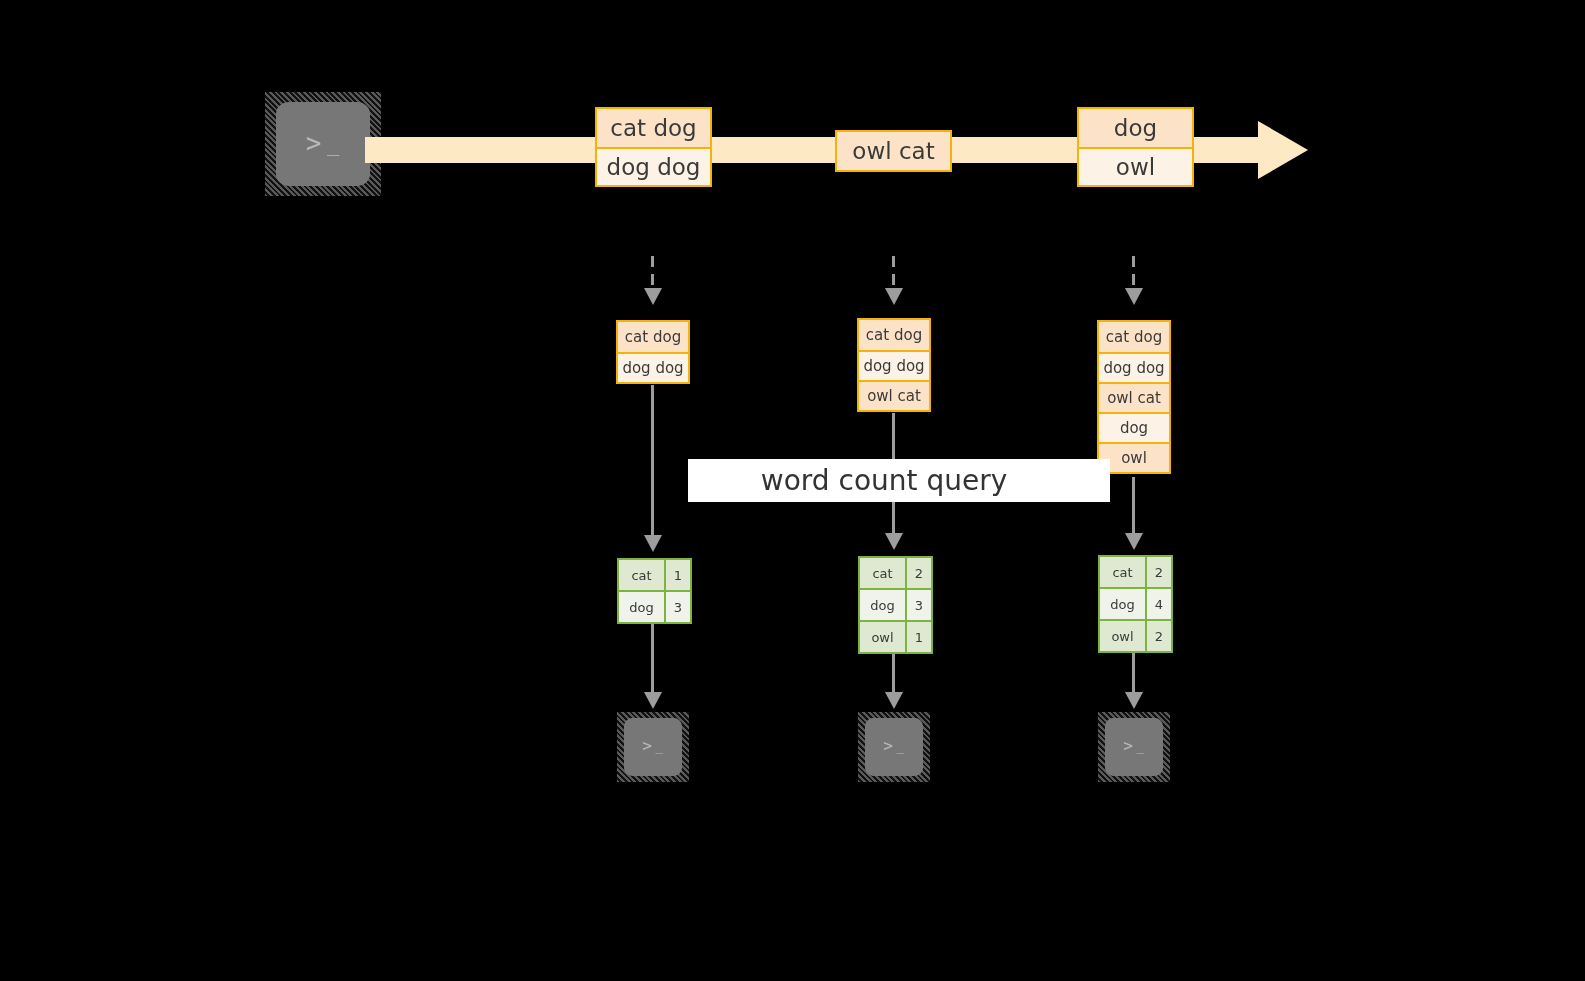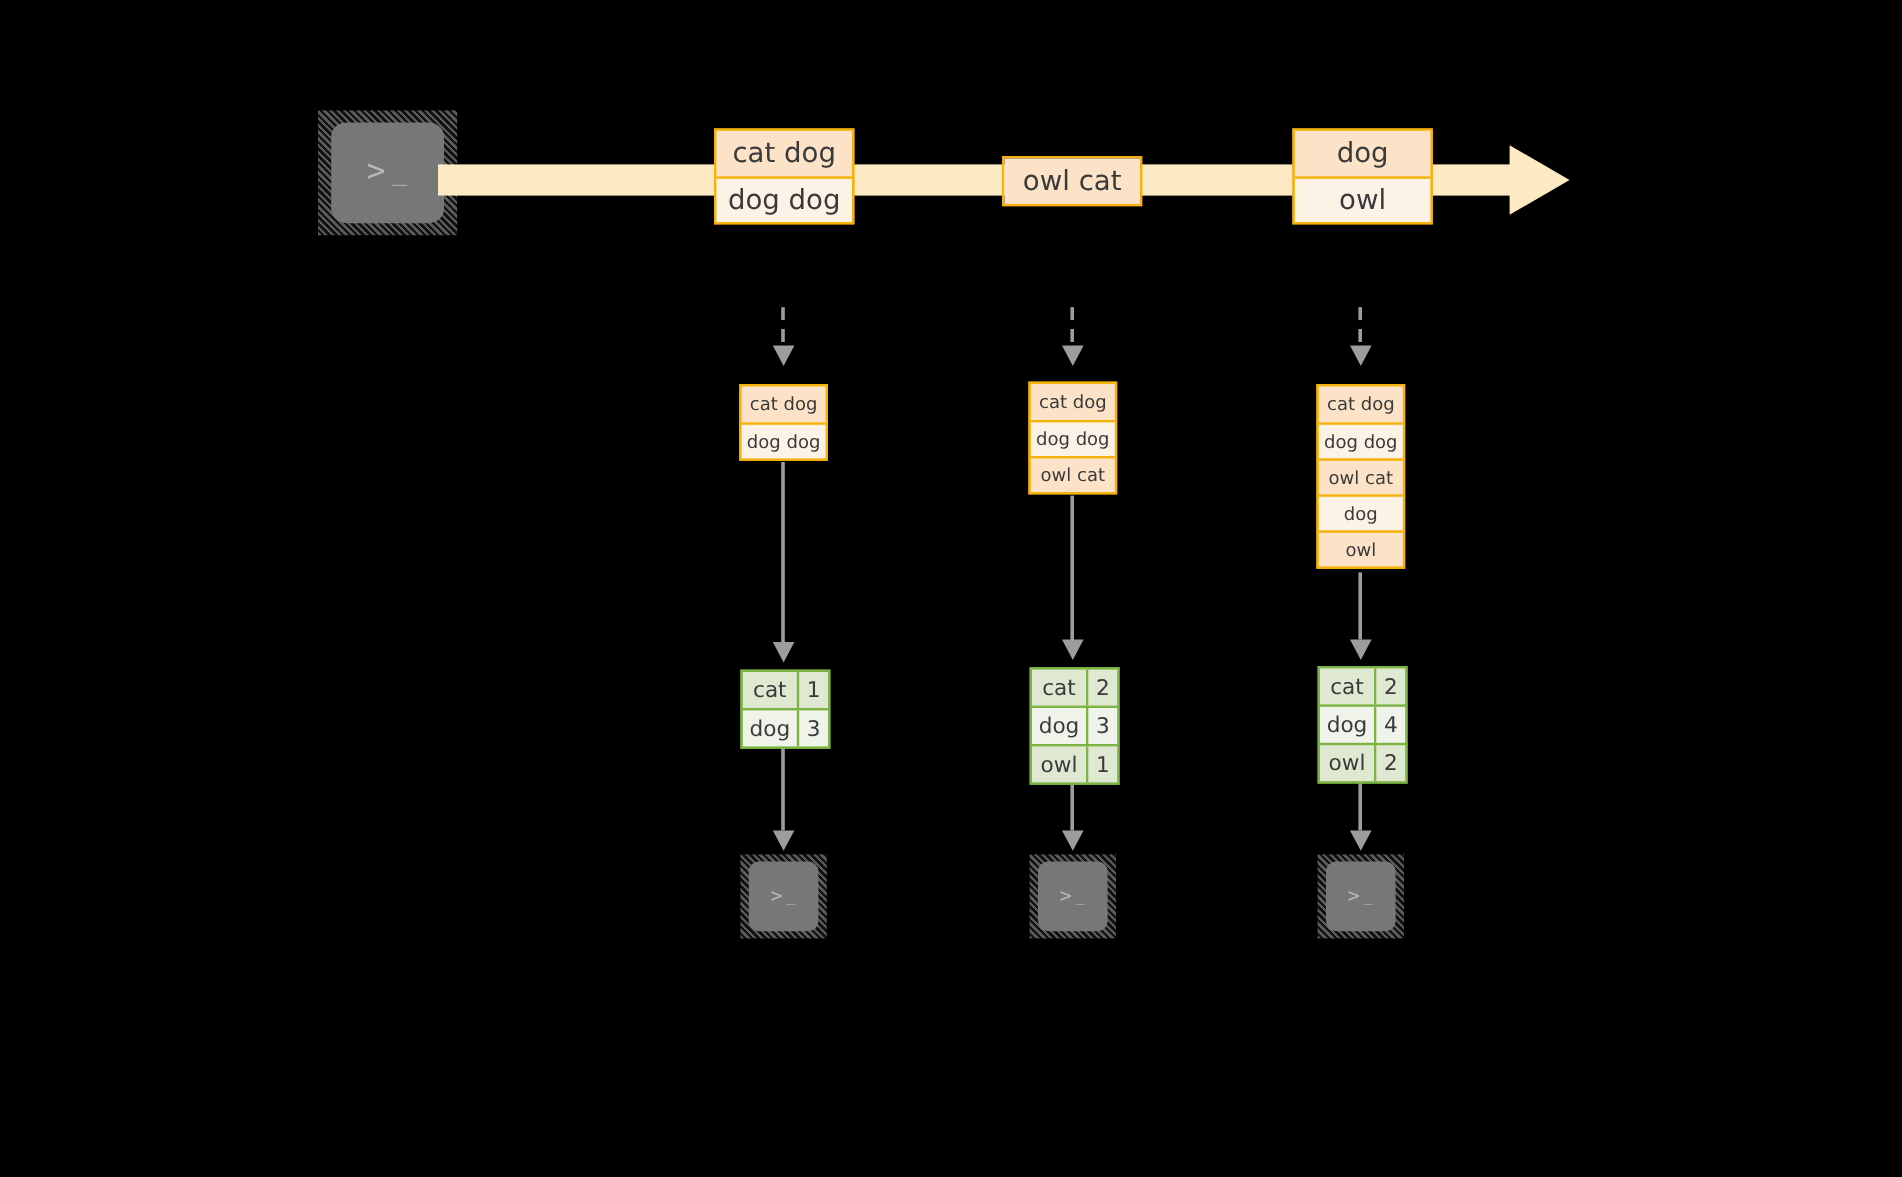--- a/index.html
+++ b/index.html
@@ -111,21 +111,21 @@
     z-index: 4;
   }
   .gt-row { display: flex; }
   .gt-row + .gt-row { border-top: 2.5px solid #7cb342; }
   .gt-cell {
     box-sizing: border-box;
     height: 30px;
     display: flex;
     align-items: center;
     color: #3a3a3a;
-    font-size: 18px;
+    font-size: 13px;
     white-space: nowrap;
   }
   .gt-cell.k { width: 47px; justify-content: center; border-right: 2.5px solid #7cb342; }
   .gt-cell.v { width: 24px; justify-content: center; }
   .gt-row.dark  .gt-cell { background: #dfe9d2; }
   .gt-row.light .gt-cell { background: #eff3ea; }
 
   
   .vline {
     position: absolute;
@@ -301,14 +301,15 @@
   <div class="varrow" style="left:1125px; top:692px;"></div>
 
   <div class="terminal terminal-out" style="left:1098px;">
     <div class="screen"></div>
     <div class="prompt">
       <span class="chev">&gt;</span>
       <span class="cur">_</span>
     </div>
   </div>
 
+  <div class="query-label">word count query</div>
 
 </div>
 
 </body></html>

